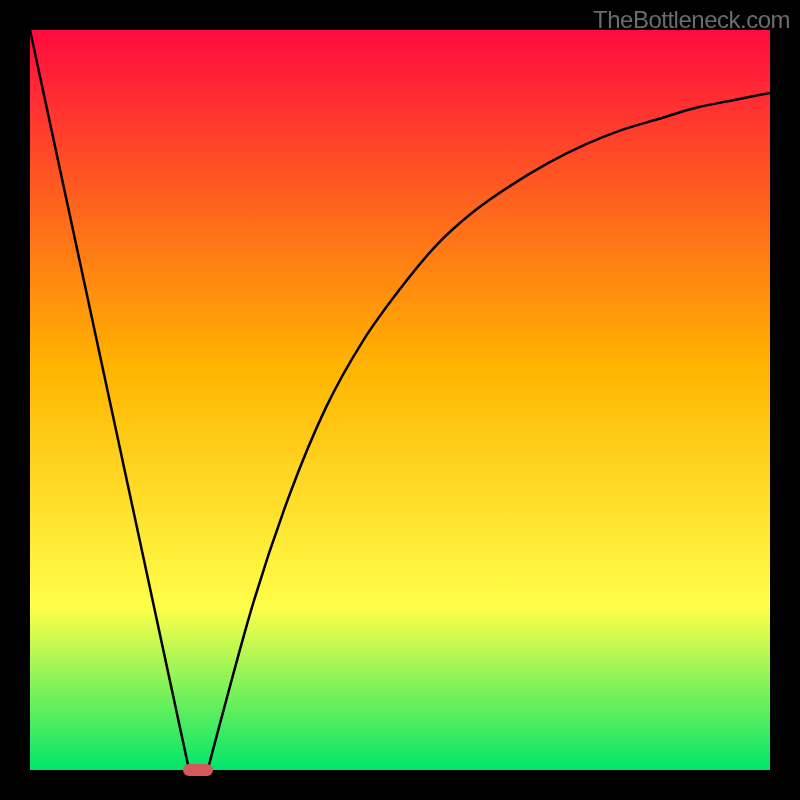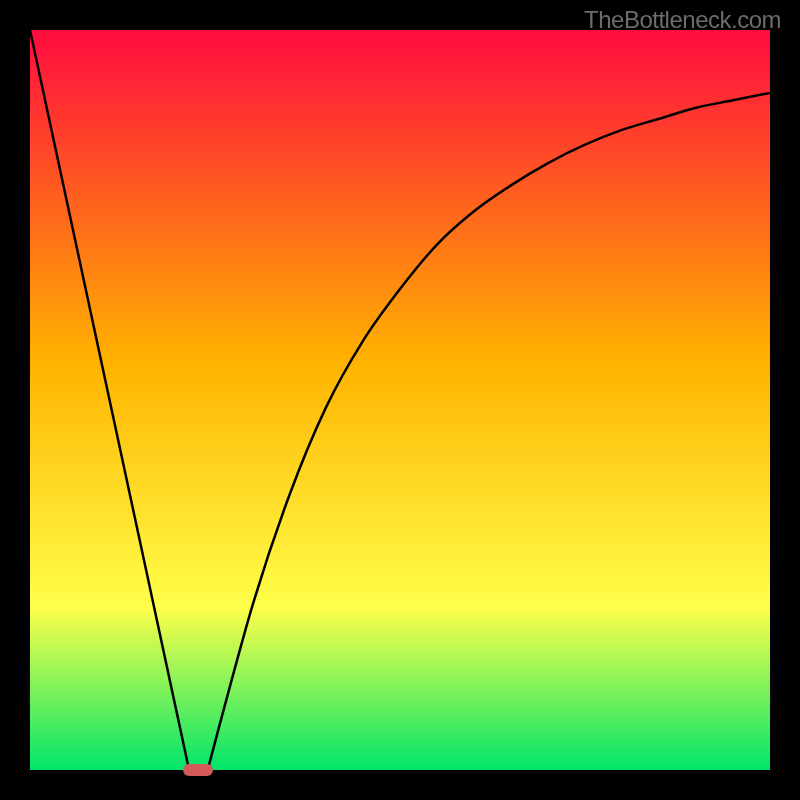--- a/index.html
+++ b/index.html
@@ -13,21 +13,21 @@
   }
   .frame {
     position: relative;
     width: 800px;
     height: 800px;
     background: #000;
   }
   .attribution {
     position: absolute;
     top: 6px;
-    right: 19px;
+    right: 10px;
     color: #6c6c6c;
     font-size: 24px;
     font-weight: 400;
     letter-spacing: -0.5px;
     z-index: 10;
   }
   svg {
     position: absolute;
     top: 0;
     left: 0;

